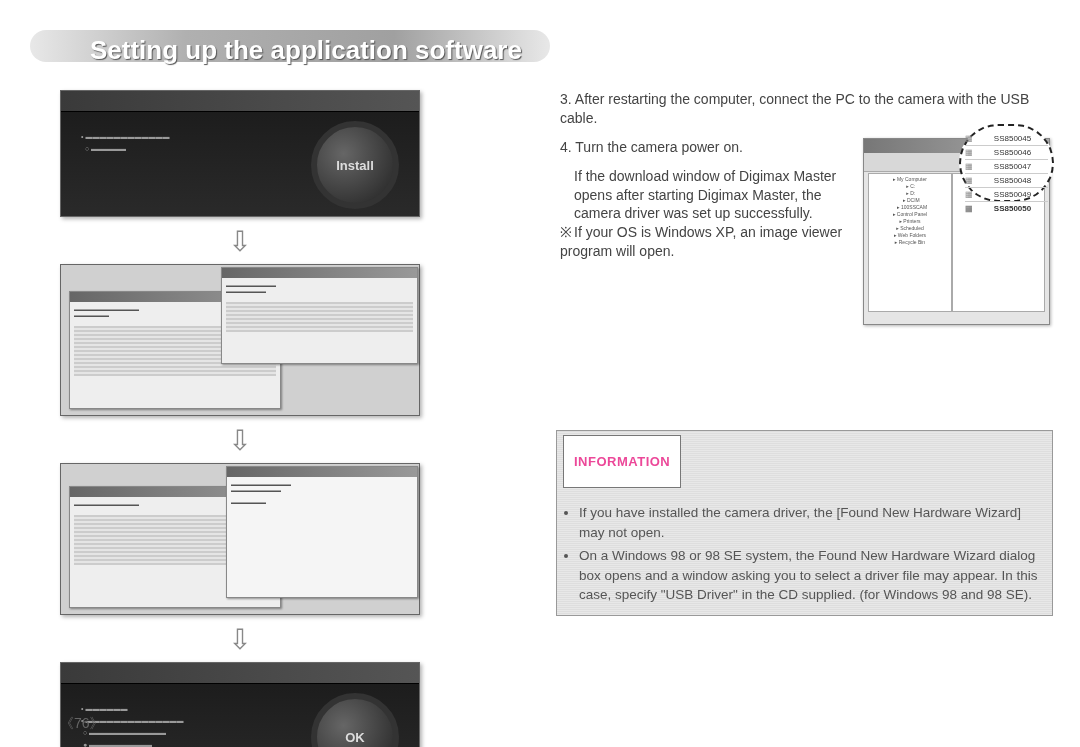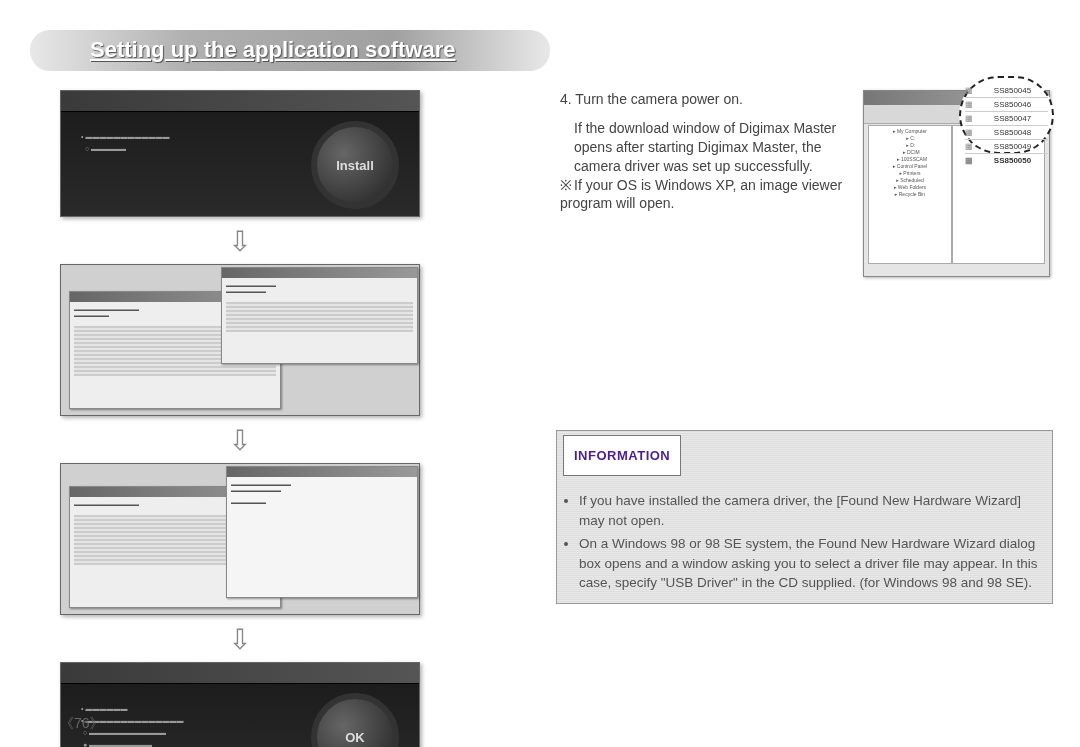--- a/index.html
+++ b/index.html
@@ -11,31 +11,30 @@
     background: #fff;
     color: #333;
     position: relative;
     overflow: hidden;
   }
   .title-bar {
     position: absolute;
     top: 30px;
     left: 30px;
     width: 520px;
-    height: 41px;
+    height: 32px;
     background: linear-gradient(to right, #e8e8e8 0%, #b0b0b0 30%, #a0a0a0 70%, #e8e8e8 100%);
     border-radius: 20px;
     color: #fff;
     font-weight: bold;
-    font-size: 22px;
+    font-size: 26px;
     line-height: 40px;
     padding-left: 60px;
     box-sizing: border-box;
     text-shadow: 1px 1px 1px #555;
-    text-decoration: underline;
   }
   .left-col {
     position: absolute;
     top: 90px;
     left: 60px;
     width: 360px;
   }
   .fig {
     background: #2a2a2a;
     border: 1px solid #666;
@@ -196,24 +195,24 @@
     left: 556px;
     width: 495px;
     border: 1px solid #999;
     background: repeating-linear-gradient(to bottom, #dedede, #dedede 1px, #e8e8e8 1px, #e8e8e8 2px);
     padding-bottom: 6px;
   }
   .info-box .hdr {
     display: inline-block;
     background: #fff;
     border: 1px solid #777;
-    padding: 12px 10px;
+    padding: 18px 10px;
     font-weight: bold;
     font-size: 13px;
-    color: #4c1d95;
+    color: #ec4899;
     margin: 4px 0 4px 6px;
     letter-spacing: .5px;
   }
   .info-box ul {
     margin: 11px 10px 4px 22px;
     padding: 0;
     font-size: 13.5px;
     color: #555;
     line-height: 1.45;
   }
@@ -268,20 +267,21 @@
   <div class="arrow">⇩</div>
 
   <div class="fig fig-dark">
     <div class="logo-strip"></div>
     <div class="sidelines">• ▬▬▬▬▬▬<br>• ▬▬▬▬▬▬▬▬▬▬▬▬▬▬<br>&nbsp;○ ▬▬▬▬▬▬▬▬▬▬▬<br>&nbsp;● ▬▬▬▬▬▬▬▬▬</div>
     <div class="btn-circle">OK</div>
   </div>
 </div>
 
 <div class="right-col">
+  <div class="para">3. After restarting the computer, connect the PC to the camera with the USB cable.</div>
 
   <div class="step-row">
     <div class="step-text">
       <div>4. Turn the camera power on.</div>
       <div style="height:10px;"></div>
       <div style="padding-left:14px;">If the download window of Digimax Master opens after starting Digimax Master, the camera driver was set up successfully.</div>
       <div><span class="bullet-x">※</span><span>If your OS is Windows XP, an image viewer program will open.</span></div>
     </div>
     <div class="float-thumb">
       <div class="tbar2"></div>

